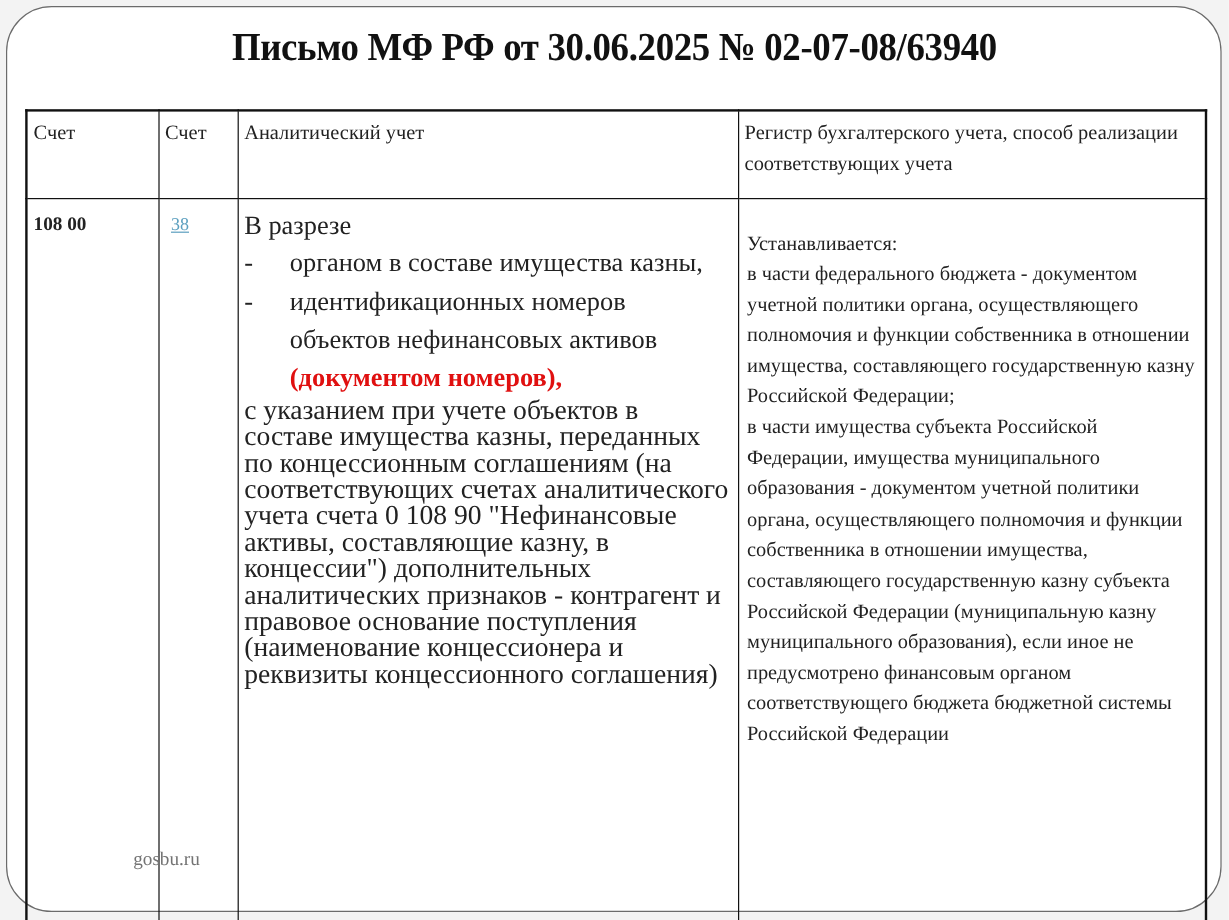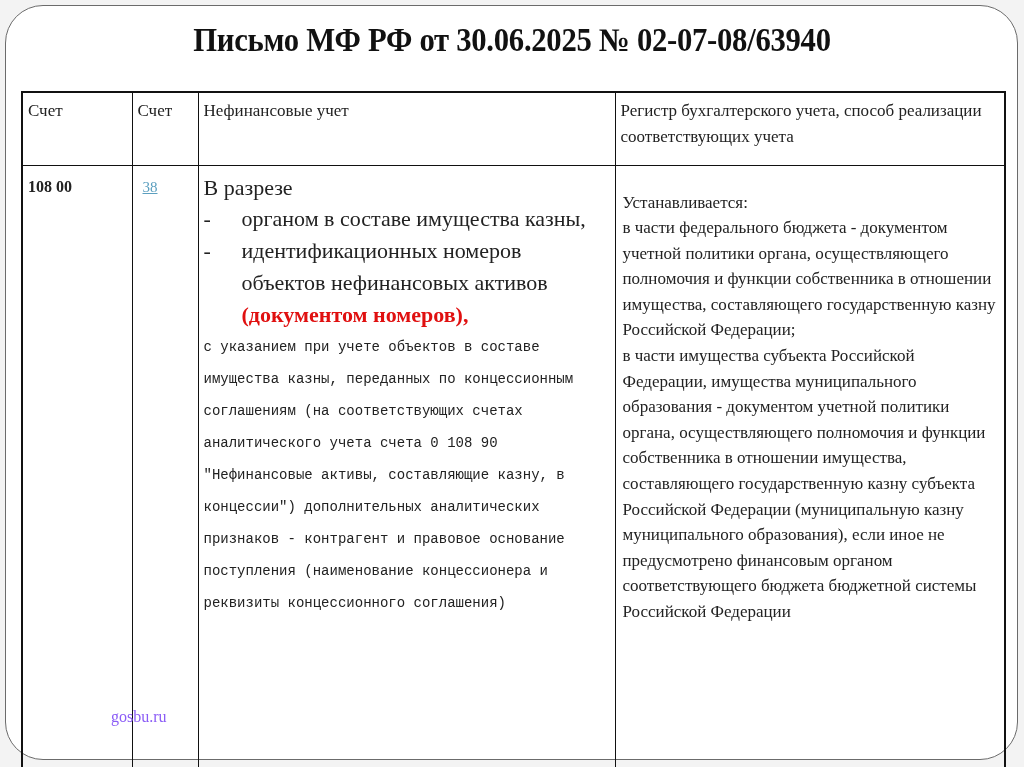--- a/index.html
+++ b/index.html
@@ -28,45 +28,45 @@
     col.c1 { width: 110px; } col.c2 { width: 66px; } col.c3 { width: 417px; } col.c4 { width: 390px; }
     tr.head { height: 73px; }
     .h-big { font-size: 19px; line-height: 30px; padding-top: 6px; }
     .h-small { font-size: 11px; line-height: 14px; }
     .acct { font-weight: bold; font-size: 16px; }
     .link { color: #5b9fbf; text-decoration: underline; font-size: 15px; }
     .lead { font-size: 22px; line-height: 31px; }
     .dash-item { display: flex; font-size: 22px; line-height: 32px; }
     .dash-item .dash { width: 38px; flex-shrink: 0; }
     .red { color: #e01010; font-weight: bold; }
-    .body-text { font-size: 14px; line-height: 32px; font-family: Liberation Mono, monospace; }
+    .body-text { font-size: 23px; line-height: 22px; }
     .right-text { font-size: 17px; line-height: 25.6px; padding-left: 2px; }
     .footer {
-      position: absolute; left: 111px; top: 708px; font-size: 16px; color: #8b5cf6;
+      position: absolute; left: 111px; top: 708px; font-size: 16px; color: #737373;
     }
   </style>
 </head>
 <body>
 
 <div class="slide"></div>
 
 <div class="title">Письмо МФ РФ от 30.06.2025 № 02-07-08/63940</div>
 
 <table class="grid">
   <colgroup>
       <col class="c1">
       <col class="c2">
       <col class="c3">
       <col class="c4">
     </colgroup>
   <tbody>
       <tr class="head">
     <td class="h-big">Счет</td>
     <td class="h-small">Счет</td>
-    <td class="h-big">Нефинансовые учет</td>
+    <td class="h-big">Аналитический учет</td>
     <td class="h-big">Регистр бухгалтерского учета, способ реализации соответствующих учета</td>
   </tr>
   <tr>
     <td style="padding-top:8px;">
       <span class="acct">108 00</span>
     </td>
     <td style="padding-top:8px;padding-left:10px;">
       <a class="link">38</a>
     </td>
     <td style="padding-top:6px;margin-top:25px;">

